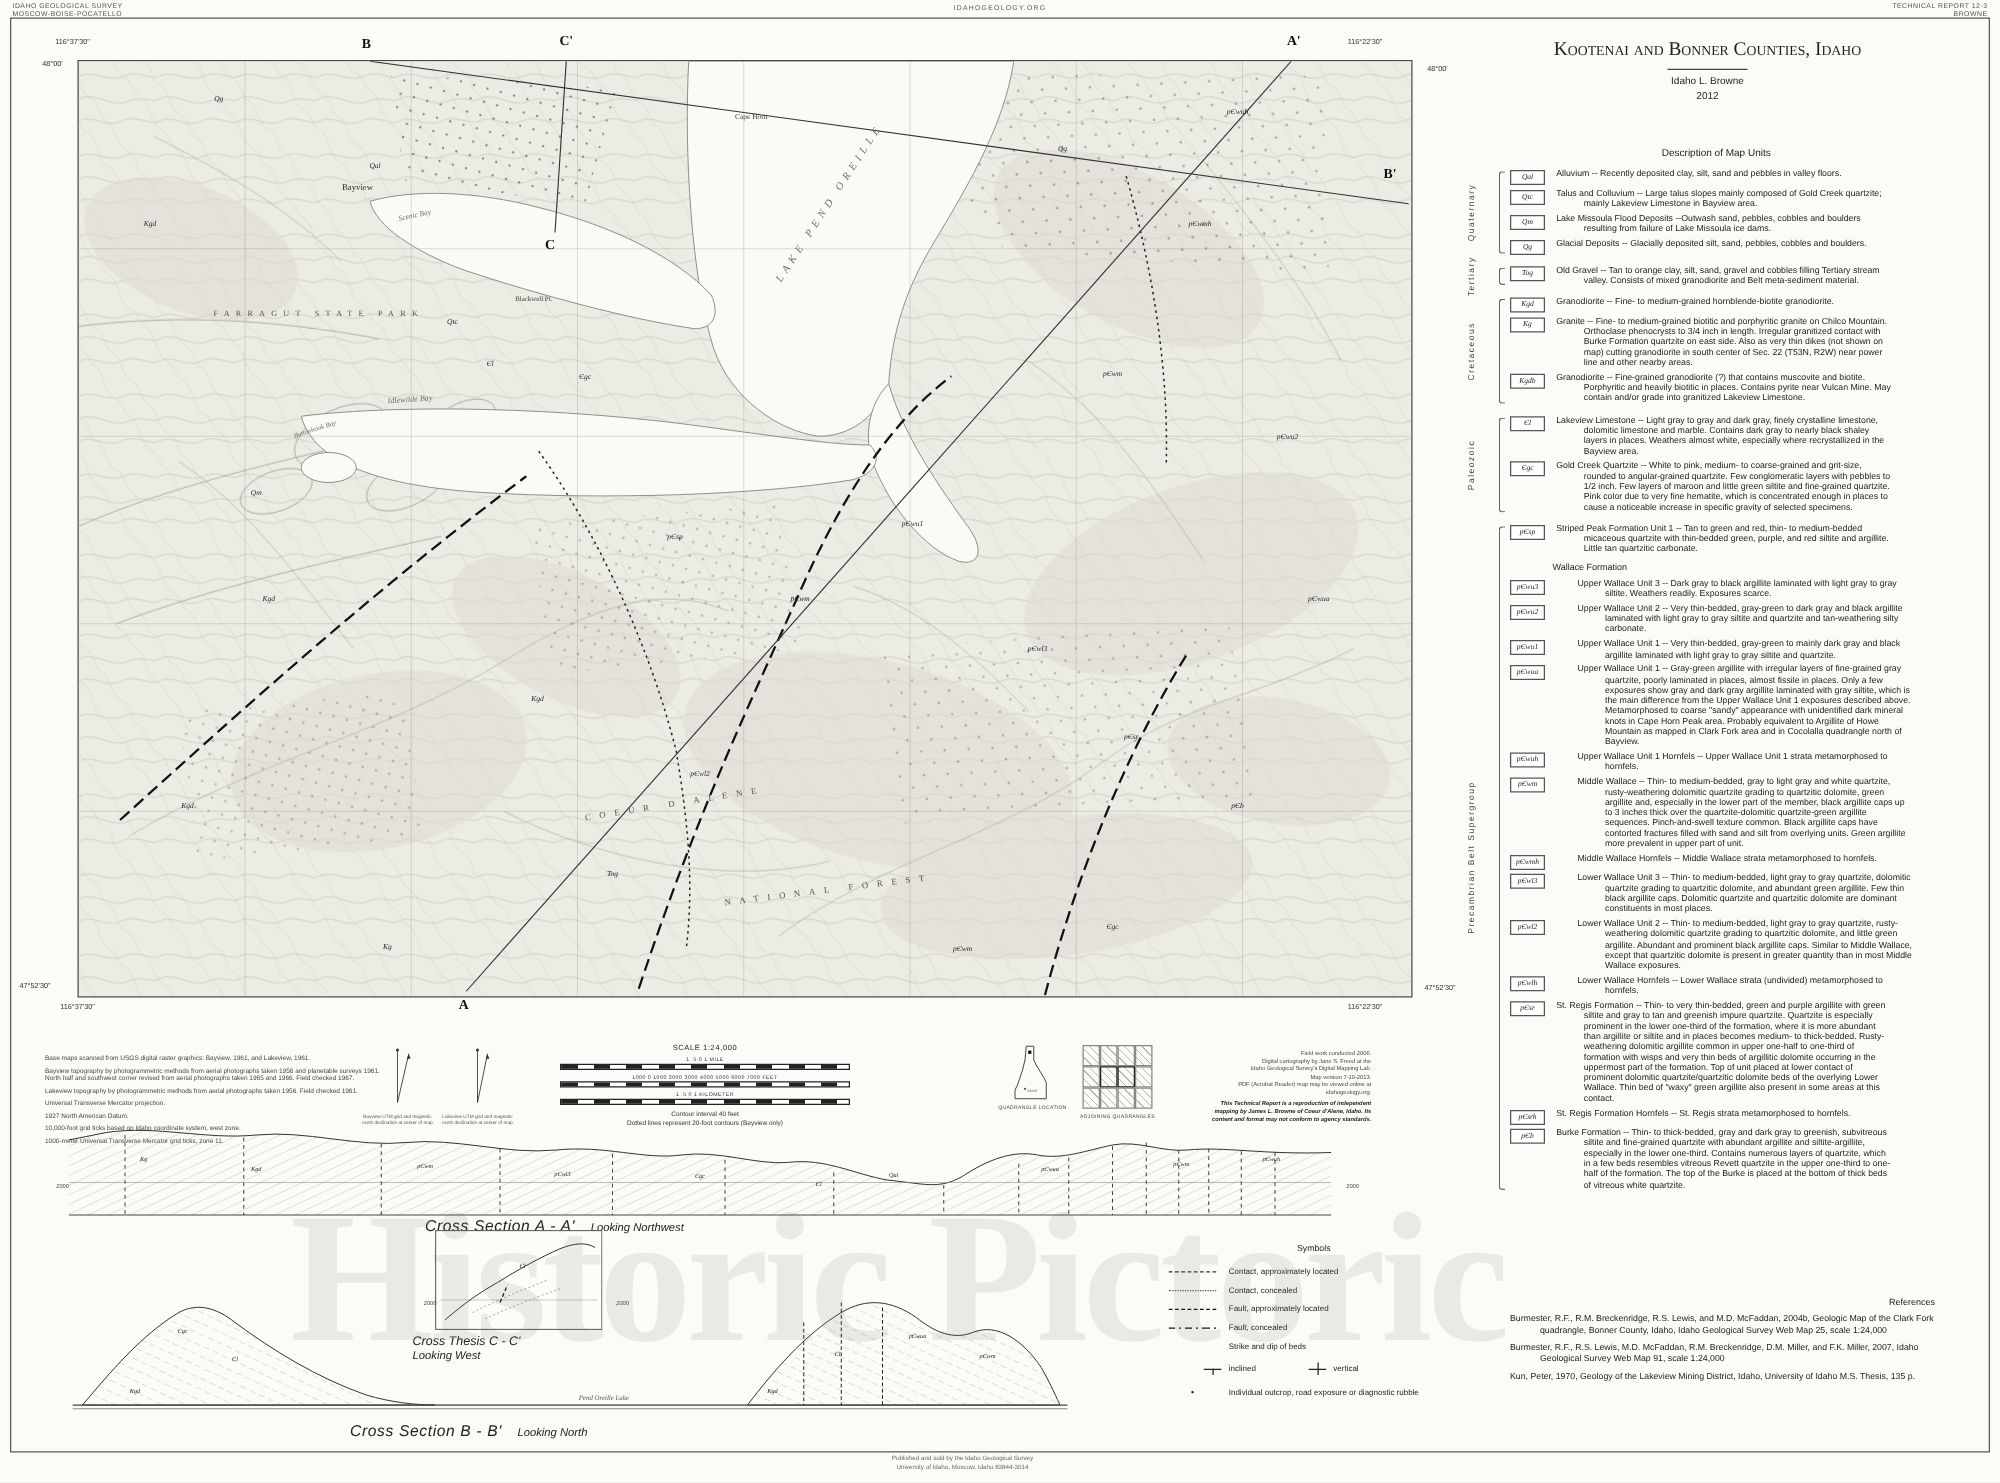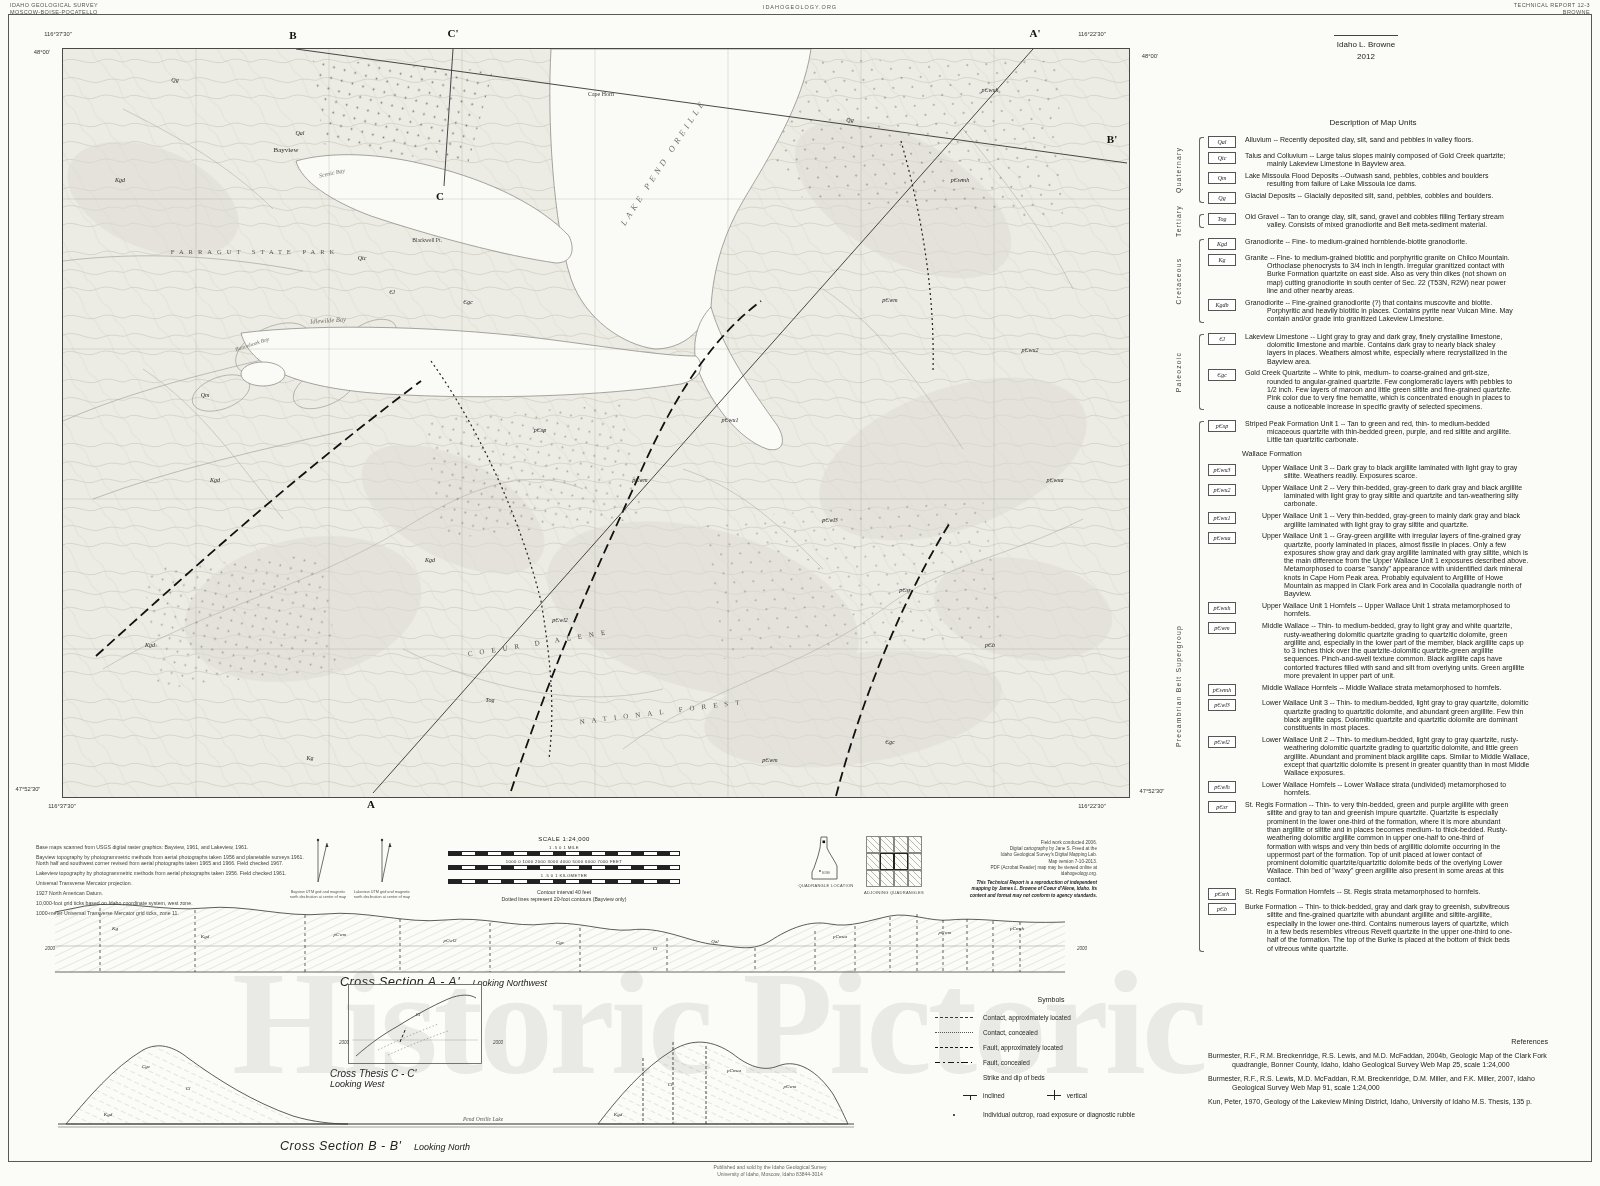--- a/index.html
+++ b/index.html
@@ -281,20 +281,21 @@
     <div class="pos section" style="left: 293px; top: 35px; transform: translate(-50%, -50%) rotate(0deg);">B</div>
         <div class="pos section" style="left: 453px; top: 33px; transform: translate(-50%, -50%) rotate(0deg);">C'</div>
         <div class="pos section" style="left: 1035px; top: 33px; transform: translate(-50%, -50%) rotate(0deg);">A'</div>
         <div class="pos section" style="left: 1112px; top: 139px; transform: translate(-50%, -50%) rotate(0deg);">B'</div>
         <div class="pos section" style="left: 440px; top: 196px; transform: translate(-50%, -50%) rotate(0deg);">C</div>
         <div class="pos section" style="left: 371px; top: 804px; transform: translate(-50%, -50%) rotate(0deg);">A</div>
       </div>
   </div>
 
   <div class="title-block">
+    <div class="map-title">Kootenai and Bonner Counties, Idaho</div>
     <div class="title-rule"></div>
     <div class="author">Idaho L. Browne</div>
     <div class="year">2012</div>
   </div>
 
   <div class="legend">
     <div class="legend-heading">Description of Map Units</div>
     <div>
         <div class="lg">
           <div class="bracket"></div>

